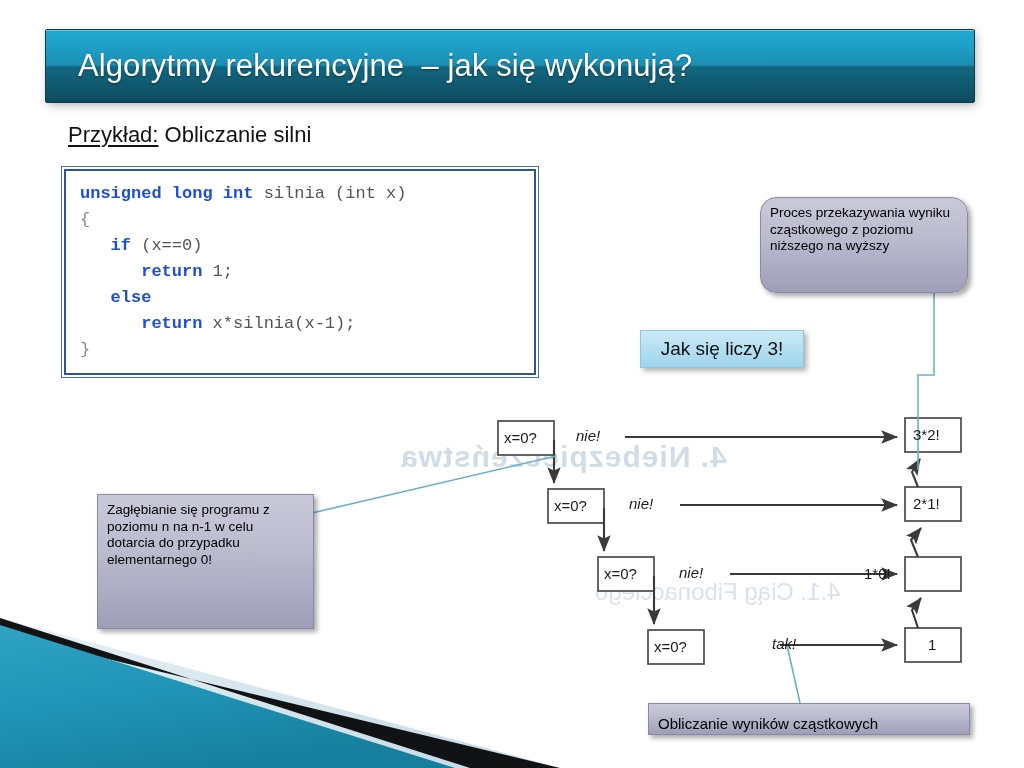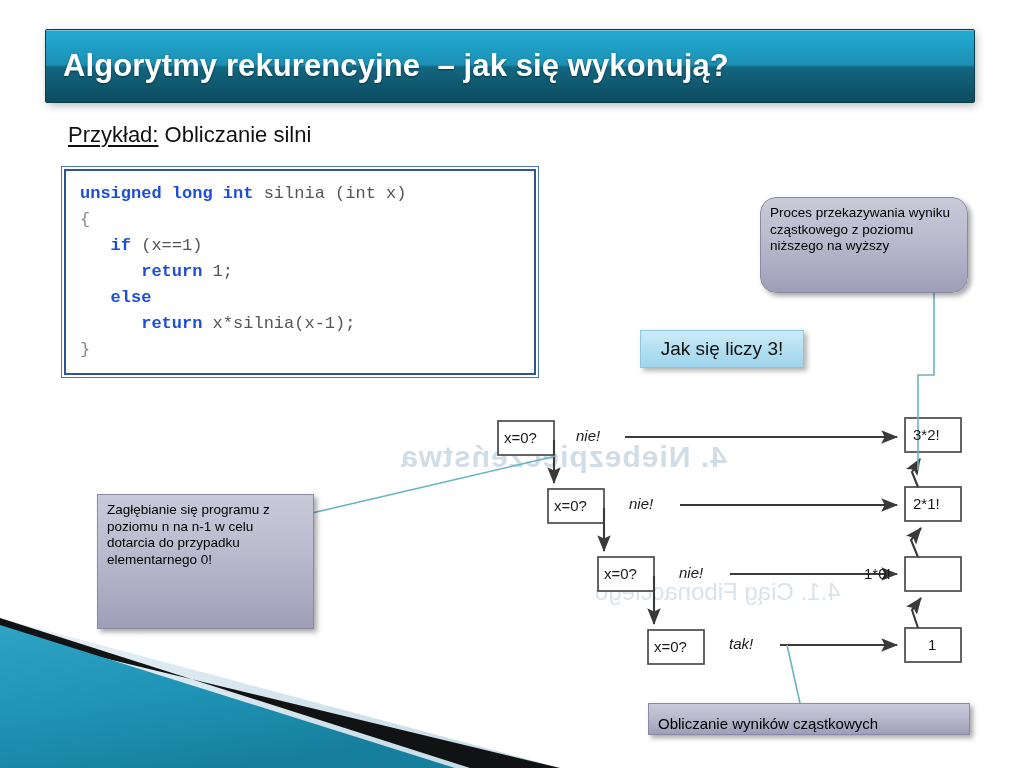--- a/index.html
+++ b/index.html
@@ -25,23 +25,23 @@
         #23a9cf 0%, #1fa2c9 18%, #1c8fb4 48%,
         #12667f 52%, #0f566c 82%, #0d4b5e 100%);
     border:1px solid #0a3d4c;
     border-radius:2px;
     box-shadow:inset 0 1px 0 rgba(255,255,255,0.35);
     display:flex;align-items:center;
   }
   .title-text{
     color:#ffffff;
     font-size:31px;
-    font-weight:700;
+    font-weight:400;
     letter-spacing:0.1px;
-    padding-left:17px;
+    padding-left:32px;
     text-shadow:0 1px 2px rgba(0,0,0,0.45);
     white-space:pre;
   }
 
   
   .subtitle{
     position:absolute;left:68px;top:122px;
     font-size:22px;color:#111;white-space:pre;
   }
   .subtitle u{text-decoration:underline;text-underline-offset:3px;}
@@ -149,21 +149,21 @@
   <div class="title-shadow"></div>
   <div class="title-bar">
     <div class="title-text">Algorytmy rekurencyjne  – jak się wykonują?</div>
   </div>
 
   <div class="subtitle"><u>Przykład:</u><span> Obliczanie silni</span></div>
 
   <div class="code-box">
     <div class="code-inner"><b>unsigned long int</b><span> silnia (int x)</span>
 <span class="punct">{</span>
-<b>   if</b><span> (x==1)</span>
+<b>   if</b><span> (x==0)</span>
 <b>      return</b><span> 1;</span>
 <b>   else</b>
 <b>      return</b><span> x*silnia(x-1);</span>
 <span class="punct">}</span></div>
   </div>
 
   <svg id="diagram" viewBox="0 0 1024 768">
     <defs>
       <marker id="ah" markerWidth="9" markerHeight="9" refX="7.5" refY="3.2" orient="auto" markerUnits="strokeWidth">
         <path d="M0,0 L8,3.2 L0,6.4 L1.6,3.2 z" fill="#3a3a3a"></path>
@@ -211,21 +211,21 @@
   <div class="dg-box-label" style="left:654px;top:638px;">x=0?</div>
 
   <div class="dg-box-label" style="left:913px;top:426px;">3*2!</div>
   <div class="dg-box-label" style="left:913px;top:495px;">2*1!</div>
   <div class="dg-box-label" style="left:864px;top:565px;">1*0!</div>
   <div class="dg-box-label" style="left:928px;top:636px;">1</div>
 
   <div class="dg-edge-label" style="left:576px;top:427px;">nie!</div>
   <div class="dg-edge-label" style="left:629px;top:495px;">nie!</div>
   <div class="dg-edge-label" style="left:679px;top:564px;">nie!</div>
-  <div class="dg-edge-label" style="left:729px;top:635px;">tak!</div>
+  <div class="dg-edge-label" style="left:772px;top:635px;">tak!</div>
 
   <div class="callout" id="callout-top">Proces przekazywania wyniku cząstkowego z poziomu niższego na wyższy</div>
 
   <div class="callout" id="callout-left">Zagłębianie się programu z poziomu n na n-1 w celu dotarcia do przypadku elementarnego 0!</div>
 
   <div class="callout" id="callout-bottom">Obliczanie wyników cząstkowych</div>
 
   <div id="label-jak">Jak się liczy 3!</div>
 
 </div>

